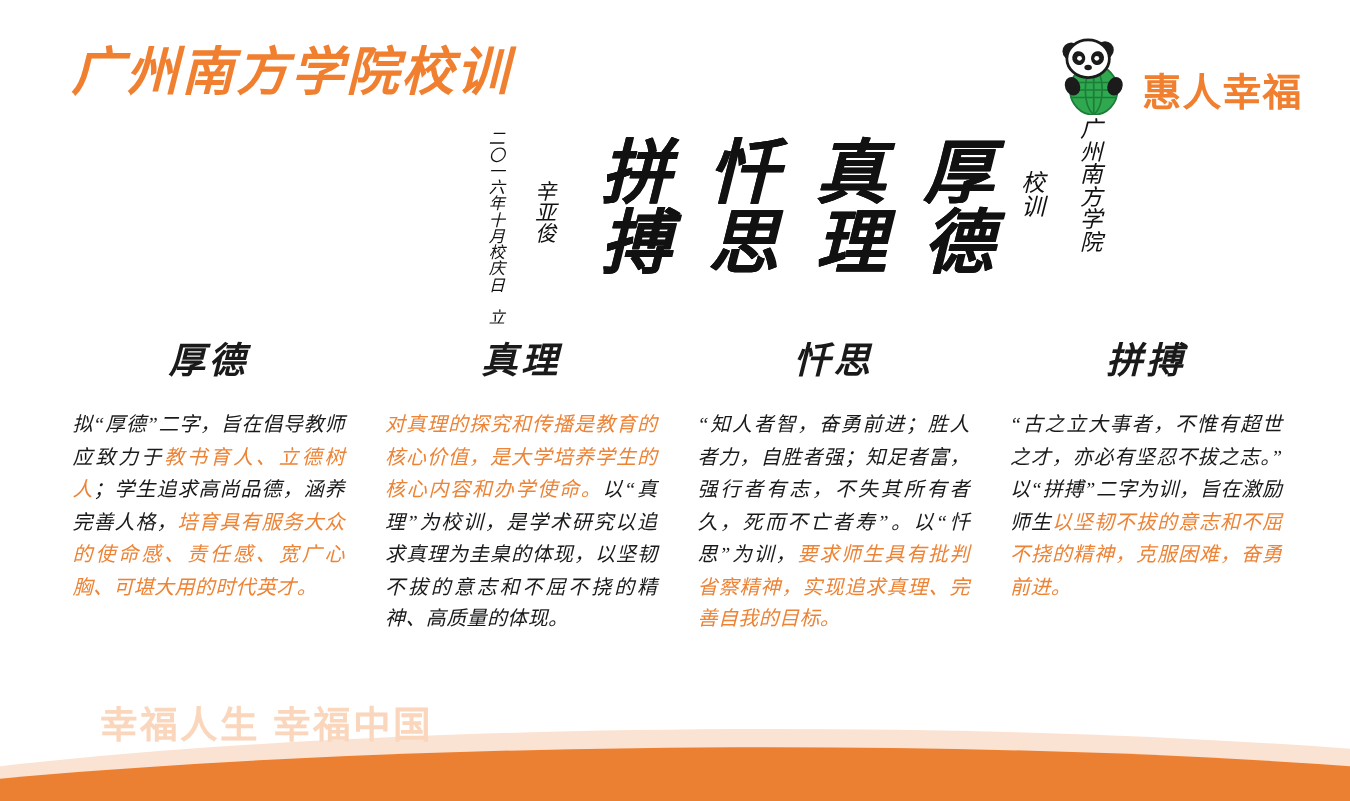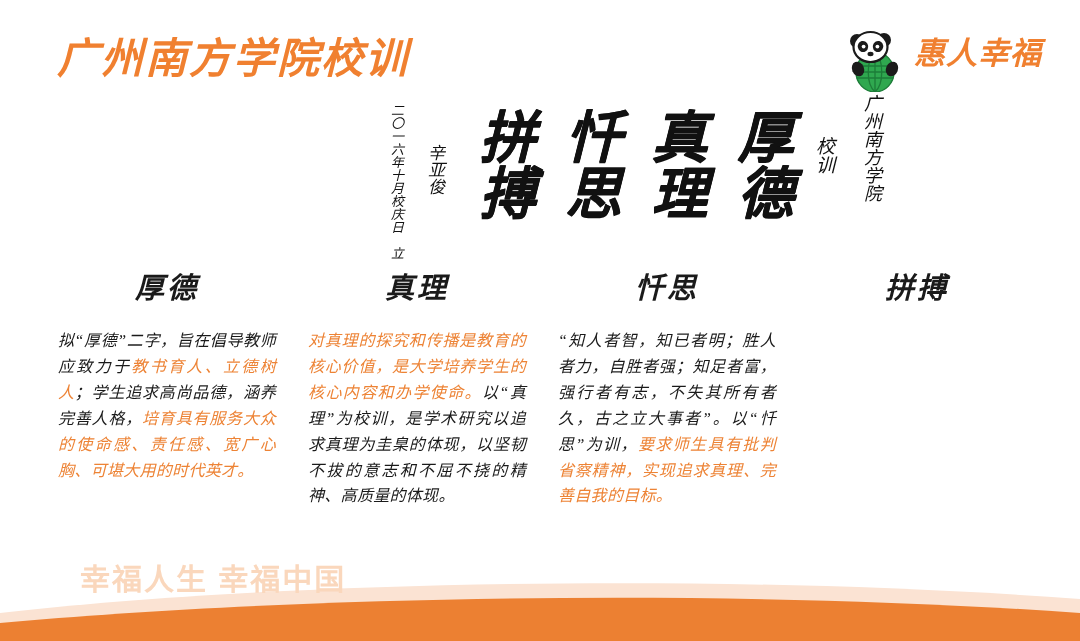--- a/index.html
+++ b/index.html
@@ -32,23 +32,22 @@
     color: #F08030;
     white-space: nowrap;
     line-height: 1.1;
   }
 
   .brand {
     position: absolute;
     right: 38px;
     top: 28px;
     display: flex;
-    align-items: flex-start;
+    align-items: flex-end;
     gap: 8px;
-    font-style: italic;
   }
   .brand-logo {
     width: 62px;
     height: 66px;
     display: block;
   }
   .brand-text {
     font-family: "Liberation Sans", "DejaVu Sans", sans-serif;
     font-size: 31px;
     font-weight: 700;
@@ -236,24 +235,25 @@
     <div class="col">
       <div class="col-heading">厚德</div>
       <div class="col-body"><span>拟“厚德”二字，旨在倡导教师应致力于</span><span class="hl">教书育人、立德树人</span><span>；学生追求高尚品德，涵养完善人格，</span><span class="hl">培育具有服务大众的使命感、责任感、宽广心胸、可堪大用的时代英才。</span></div>
     </div>
     <div class="col">
       <div class="col-heading">真理</div>
       <div class="col-body"><span class="hl">对真理的探究和传播是教育的核心价值，是大学培养学生的核心内容和办学使命。</span><span>以“真理”为校训，是学术研究以追求真理为圭臬的体现，以坚韧不拔的意志和不屈不挠的精神、高质量的体现。</span></div>
     </div>
     <div class="col">
       <div class="col-heading">忏思</div>
-      <div class="col-body"><span>“知人者智，知已者明；胜人者力，自胜者强；知足者富，强行者有志，不失其所有者久，古之立大事者”。以“忏思”为训，</span><span class="hl">要求师生具有批判省察精神，实现追求真理、完善自我的目标。</span></div>
+      <div class="col-body"><span>“知人者智，奋勇前进；胜人者力，自胜者强；知足者富，强行者有志，不失其所有者久，死而不亡者寿”。以“忏思”为训，</span><span class="hl">要求师生具有批判省察精神，实现追求真理、完善自我的目标。</span></div>
     </div>
     <div class="col">
       <div class="col-heading">拼搏</div>
+      <div class="col-body"><span>“古之立大事者，不惟有超世之才，亦必有坚忍不拔之志。” 以“拼搏”二字为训，旨在激励师生</span><span class="hl">以坚韧不拔的意志和不屈不挠的精神，克服困难，奋勇前进。</span></div>
     </div>
   </div>
 
   <svg class="waves" viewBox="0 0 1080 90" preserveAspectRatio="none">
     <path id="wave-back" d="M0 62 C260 32 700 20 1080 48 L1080 90 L0 90 Z" fill="#FBE3D3"></path>
     <path id="wave-front" d="M0 72 C280 46 720 36 1080 62 L1080 90 L0 90 Z" fill="#EC8032"></path>
   </svg>
 
   <div class="footer-text">幸福人生 幸福中国</div>
 

